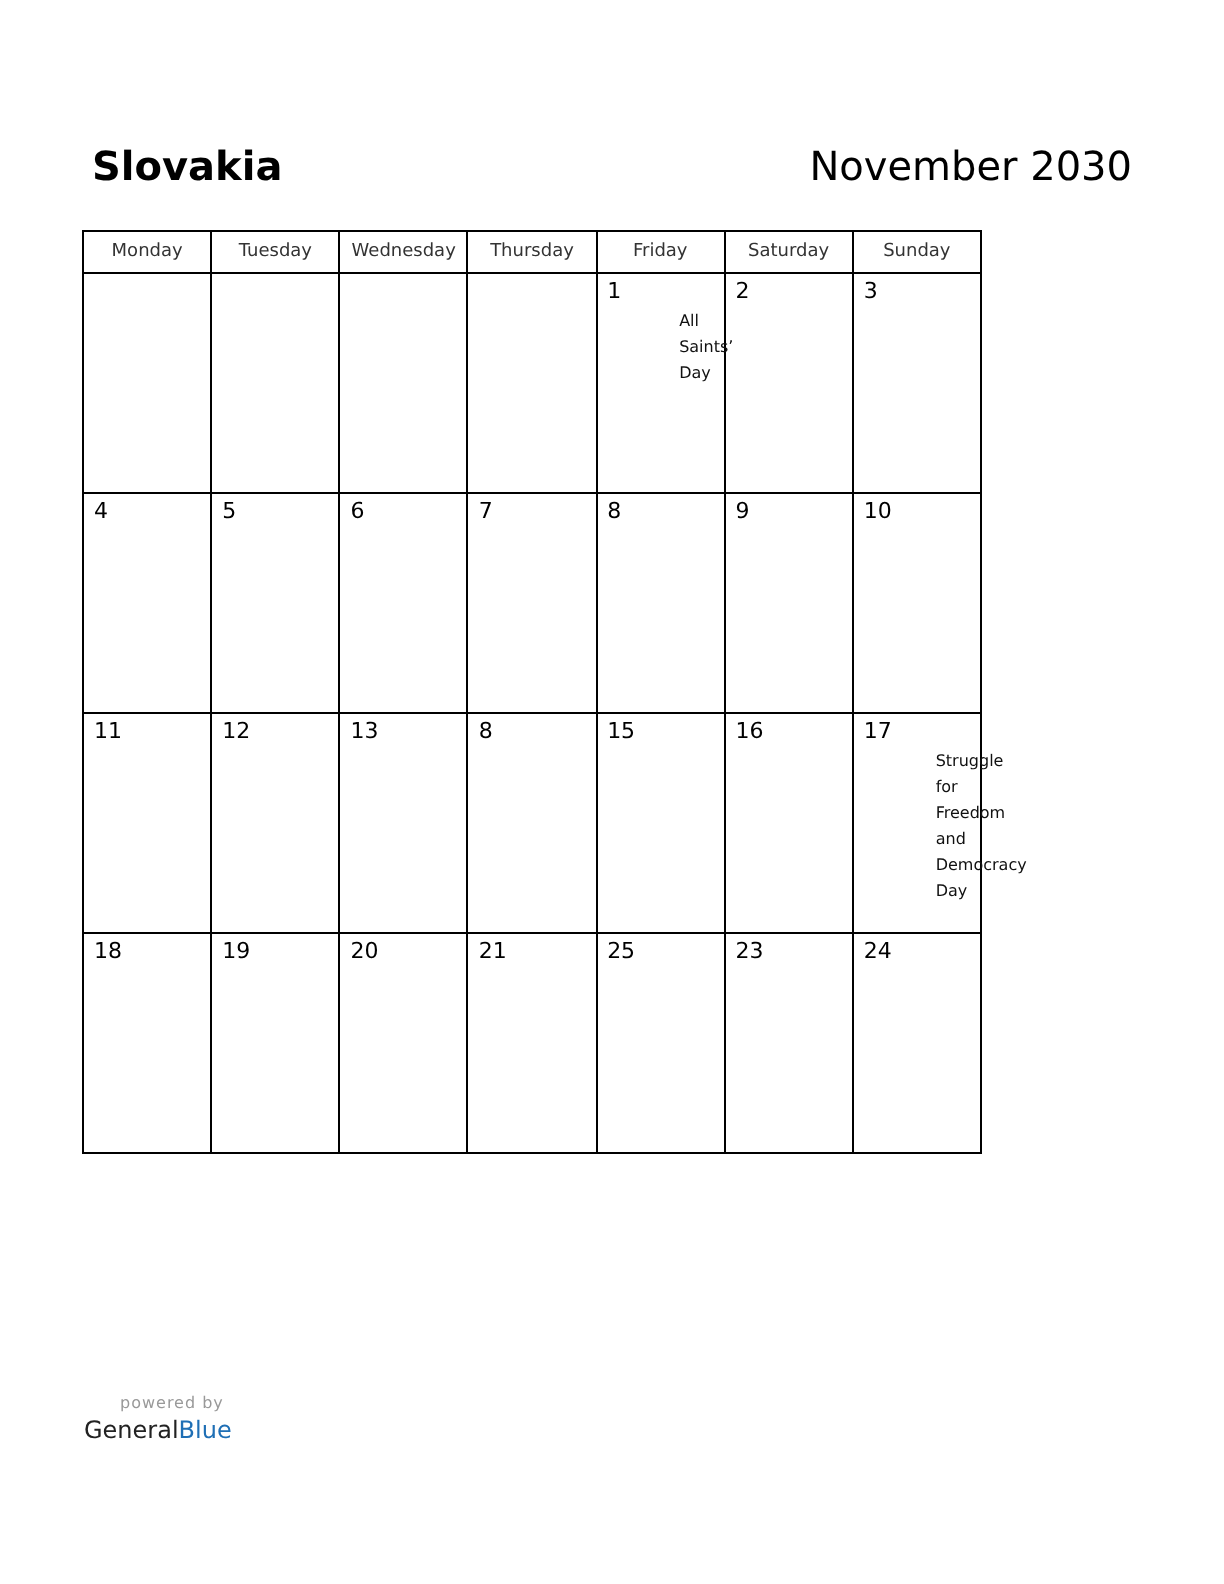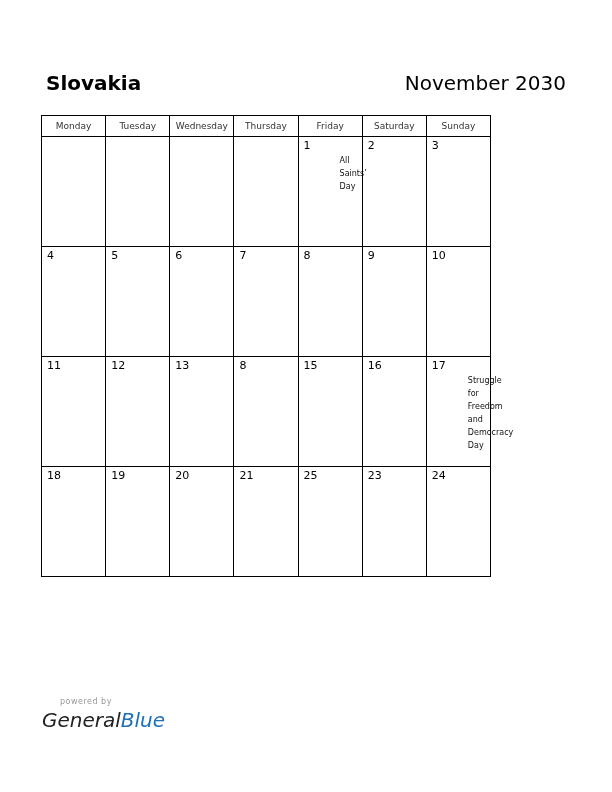--- a/index.html
+++ b/index.html
@@ -6,21 +6,21 @@
   body { width:612px; height:792px; position:relative; font-family:"DejaVu Sans", "Liberation Sans", sans-serif; color:#000; overflow:hidden; }
   .country { position:absolute; left:46px; top:71px; font-size:20px; font-weight:bold;text-align:right; }
   .month { position:absolute; right:46px; top:71px; font-size:20px; font-weight:normal; }
   table.cal { position:absolute; left:41px; top:115px; width:450px; border-collapse:collapse; table-layout:fixed; }
   table.cal th, table.cal td { border:1px solid #000; padding:0; }
   table.cal th { height:20px; font-size:9px; font-weight:normal; text-align:center; color:#333; }
   table.cal td { height:109px; vertical-align:top; }
   .daynum { display:block; font-size:11px; padding:3px 0 0 5px; line-height:12px; }
   .holiday { display:block; font-size:8px; padding:2px 4px 0 5px; line-height:13px; color:#111;margin-left:36px; }
   .powered { position:absolute; left:60px; top:697px; font-size:8px; color:#999; letter-spacing:0.5px; }
-  .brand { position:absolute; left:42px; top:708px; font-size:20px;font-style:italic; }
+  .brand { position:absolute; left:42px; top:708px; font-size:12px; }
   .brand .g { color:#222; }
   .brand .b { color:#1f6fb5; }
 </style>
 </head>
 <body>
 
 <div class="country">Slovakia</div>
 <div class="month">November 2030</div>
 
 <table class="cal">

